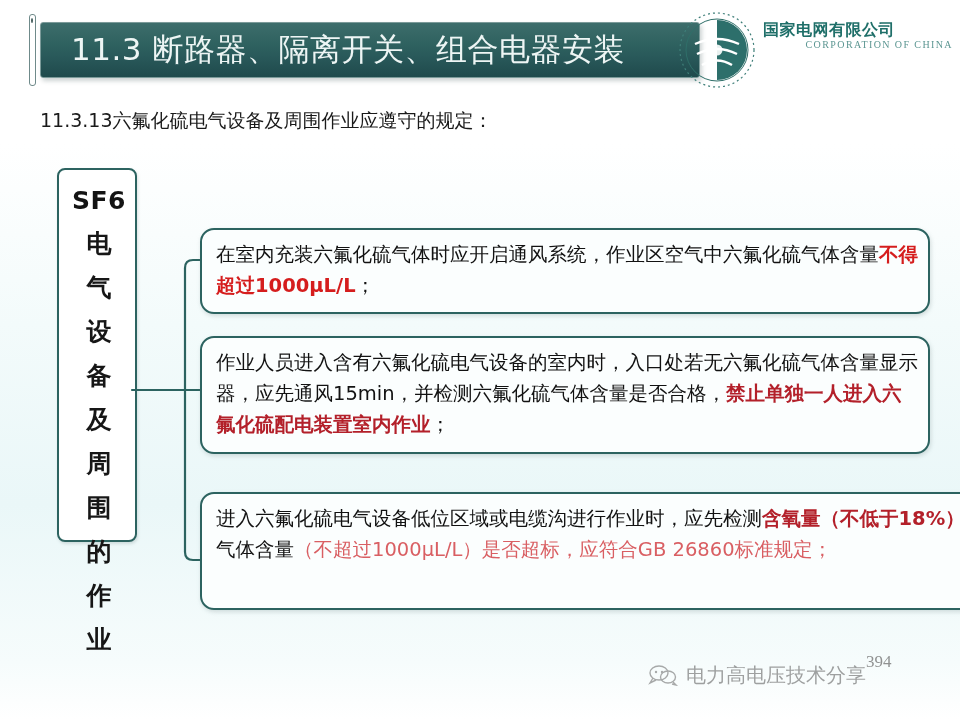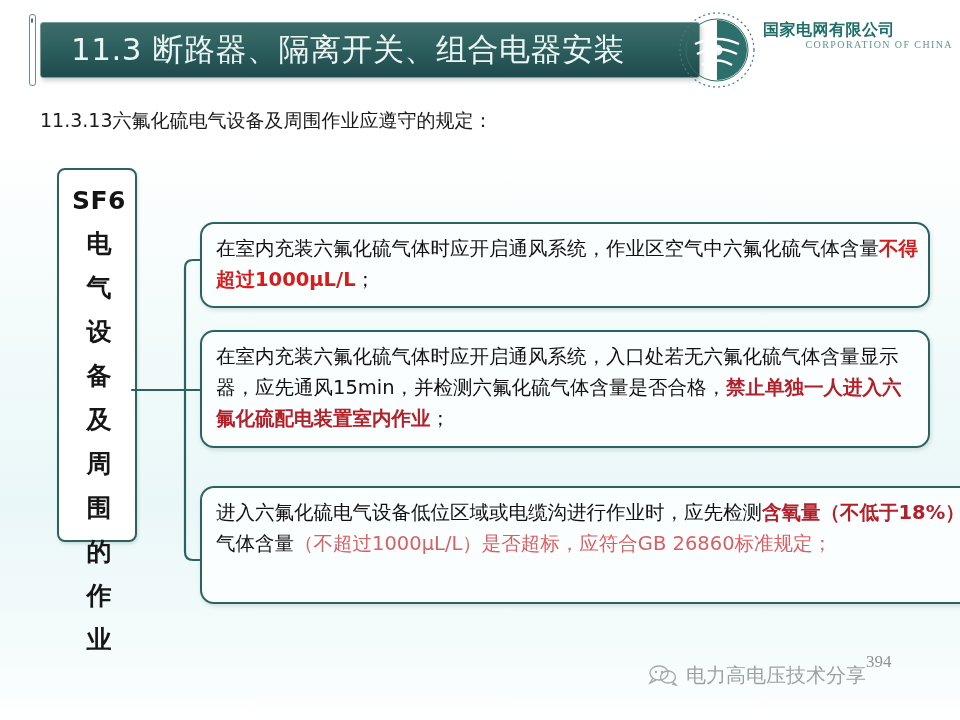--- a/index.html
+++ b/index.html
@@ -176,20 +176,21 @@
 
   
   .content-box {
     position: absolute;
     background: #fbfefe;
     border: 2px solid #2c6360;
     border-radius: 14px;
     box-sizing: border-box;
     box-shadow: 1px 2px 4px rgba(120,140,140,0.28);
     padding: 9px 8px 8px 14px;
+    margin-top: 6px;
   }
   .box-text {
     font-size: 19.5px;
     line-height: 31px;
     color: #121212;
     font-family: "DejaVu Sans", "Liberation Sans", sans-serif;
     letter-spacing: 0px;
   }
   .rd-bold {            
     color: #d51d1d;
@@ -304,21 +305,21 @@
   </div>
 
   <div class="content-box" id="box1">
     <div class="box-text">
       <span>在室内充装六氟化硫气体时应开启通风系统，作业区空气中六氟化硫气体含量</span><span class="rd-bold">不得超过1000μL/L</span><span>；</span>
     </div>
   </div>
 
   <div class="content-box" id="box2">
     <div class="box-text">
-      <span>在室内充装六氟化硫气体时应开启通风系统，入口处若无六氟化硫气体含量显示器，应先通风15min，并检测六氟化硫气体含量是否合格，</span><span class="rd-dark">禁止单独一人进入六氟化硫配电装置室内作业</span><span>；</span>
+      <span>作业人员进入含有六氟化硫电气设备的室内时，入口处若无六氟化硫气体含量显示器，应先通风15min，并检测六氟化硫气体含量是否合格，</span><span class="rd-dark">禁止单独一人进入六氟化硫配电装置室内作业</span><span>；</span>
     </div>
   </div>
 
   <div class="content-box" id="box3">
     <div class="box-text">
       <span>进入六氟化硫电气设备低位区域或电缆沟进行作业时，应先检测</span><span class="rd-dark">含氧量（不低于18%）</span><span>和六氟化硫气体含量</span><span class="rd-light">（不超过1000μL/L）是否超标，应符合GB 26860标准规定；</span>
     </div>
   </div>
 
   <div id="footer-watermark">

